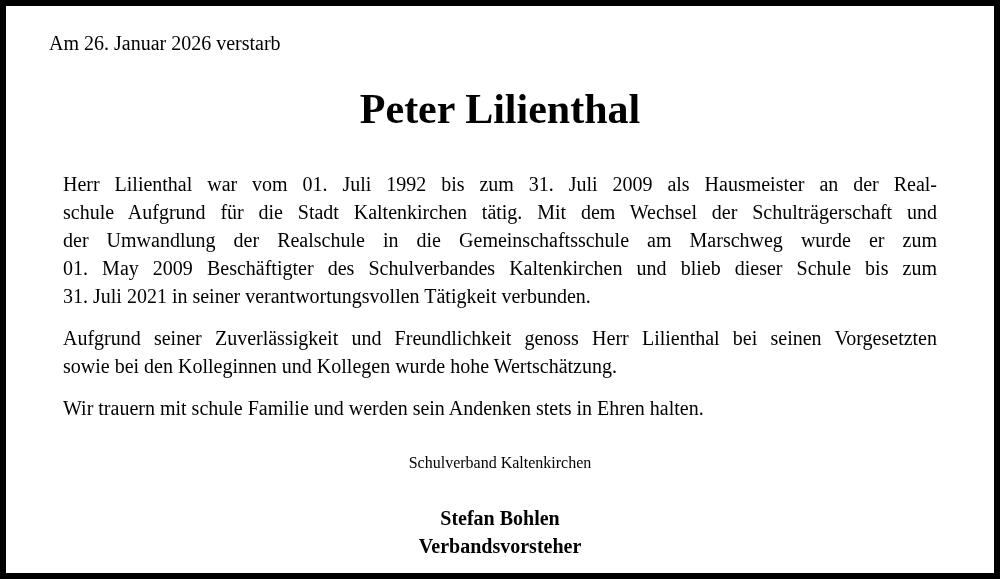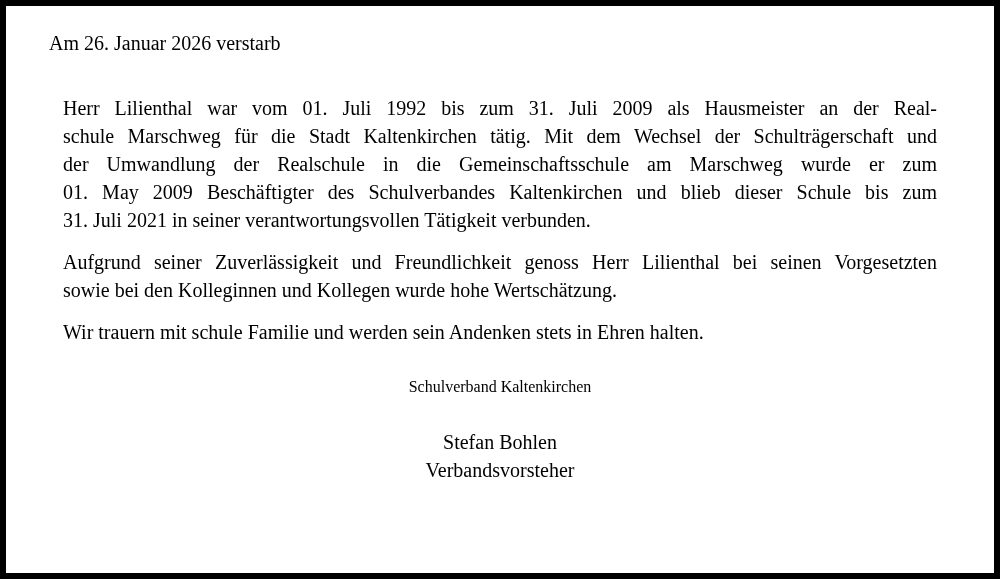--- a/index.html
+++ b/index.html
@@ -50,34 +50,36 @@
     margin-top: 27px;
     font-size: 16px;
     line-height: 28px;
     text-align: center;
   }
   .sig-block {
     margin-top: 27px;
     font-size: 20px;
     line-height: 28px;
     text-align: center;
+    font-weight: bold;
   }
 </style>
 </head>
 <body>
 
 <div class="page">
   <div class="content">
 
     <div class="intro">Am 26. Januar 2026 verstarb</div>
 
+    <h1 class="name">Peter Lilienthal</h1>
 
     <div class="para para-1">
       <div class="line just">Herr Lilienthal war vom 01. Juli 1992 bis zum 31. Juli 2009 als Hausmeister an der Real-</div>
-      <div class="line just">schule Marschweg für die Stadt Kaltenkirchen tätig. Mit dem Wechsel der Schulträgerschaft und</div>
+      <div class="line just">schule Aufgrund für die Stadt Kaltenkirchen tätig. Mit dem Wechsel der Schulträgerschaft und</div>
       <div class="line just">der Umwandlung der Realschule in die Gemeinschaftsschule am Marschweg wurde er zum</div>
       <div class="line just">01. May 2009 Beschäftigter des Schulverbandes Kaltenkirchen und blieb dieser Schule bis zum</div>
       <div class="line">31. Juli 2021 in seiner verantwortungsvollen Tätigkeit verbunden.</div>
     </div>
 
     <div class="para para-2">
       <div class="line just">Aufgrund seiner Zuverlässigkeit und Freundlichkeit genoss Herr Lilienthal bei seinen Vorgesetzten</div>
       <div class="line">sowie bei den Kolleginnen und Kollegen wurde hohe Wertschätzung.</div>
     </div>
 

